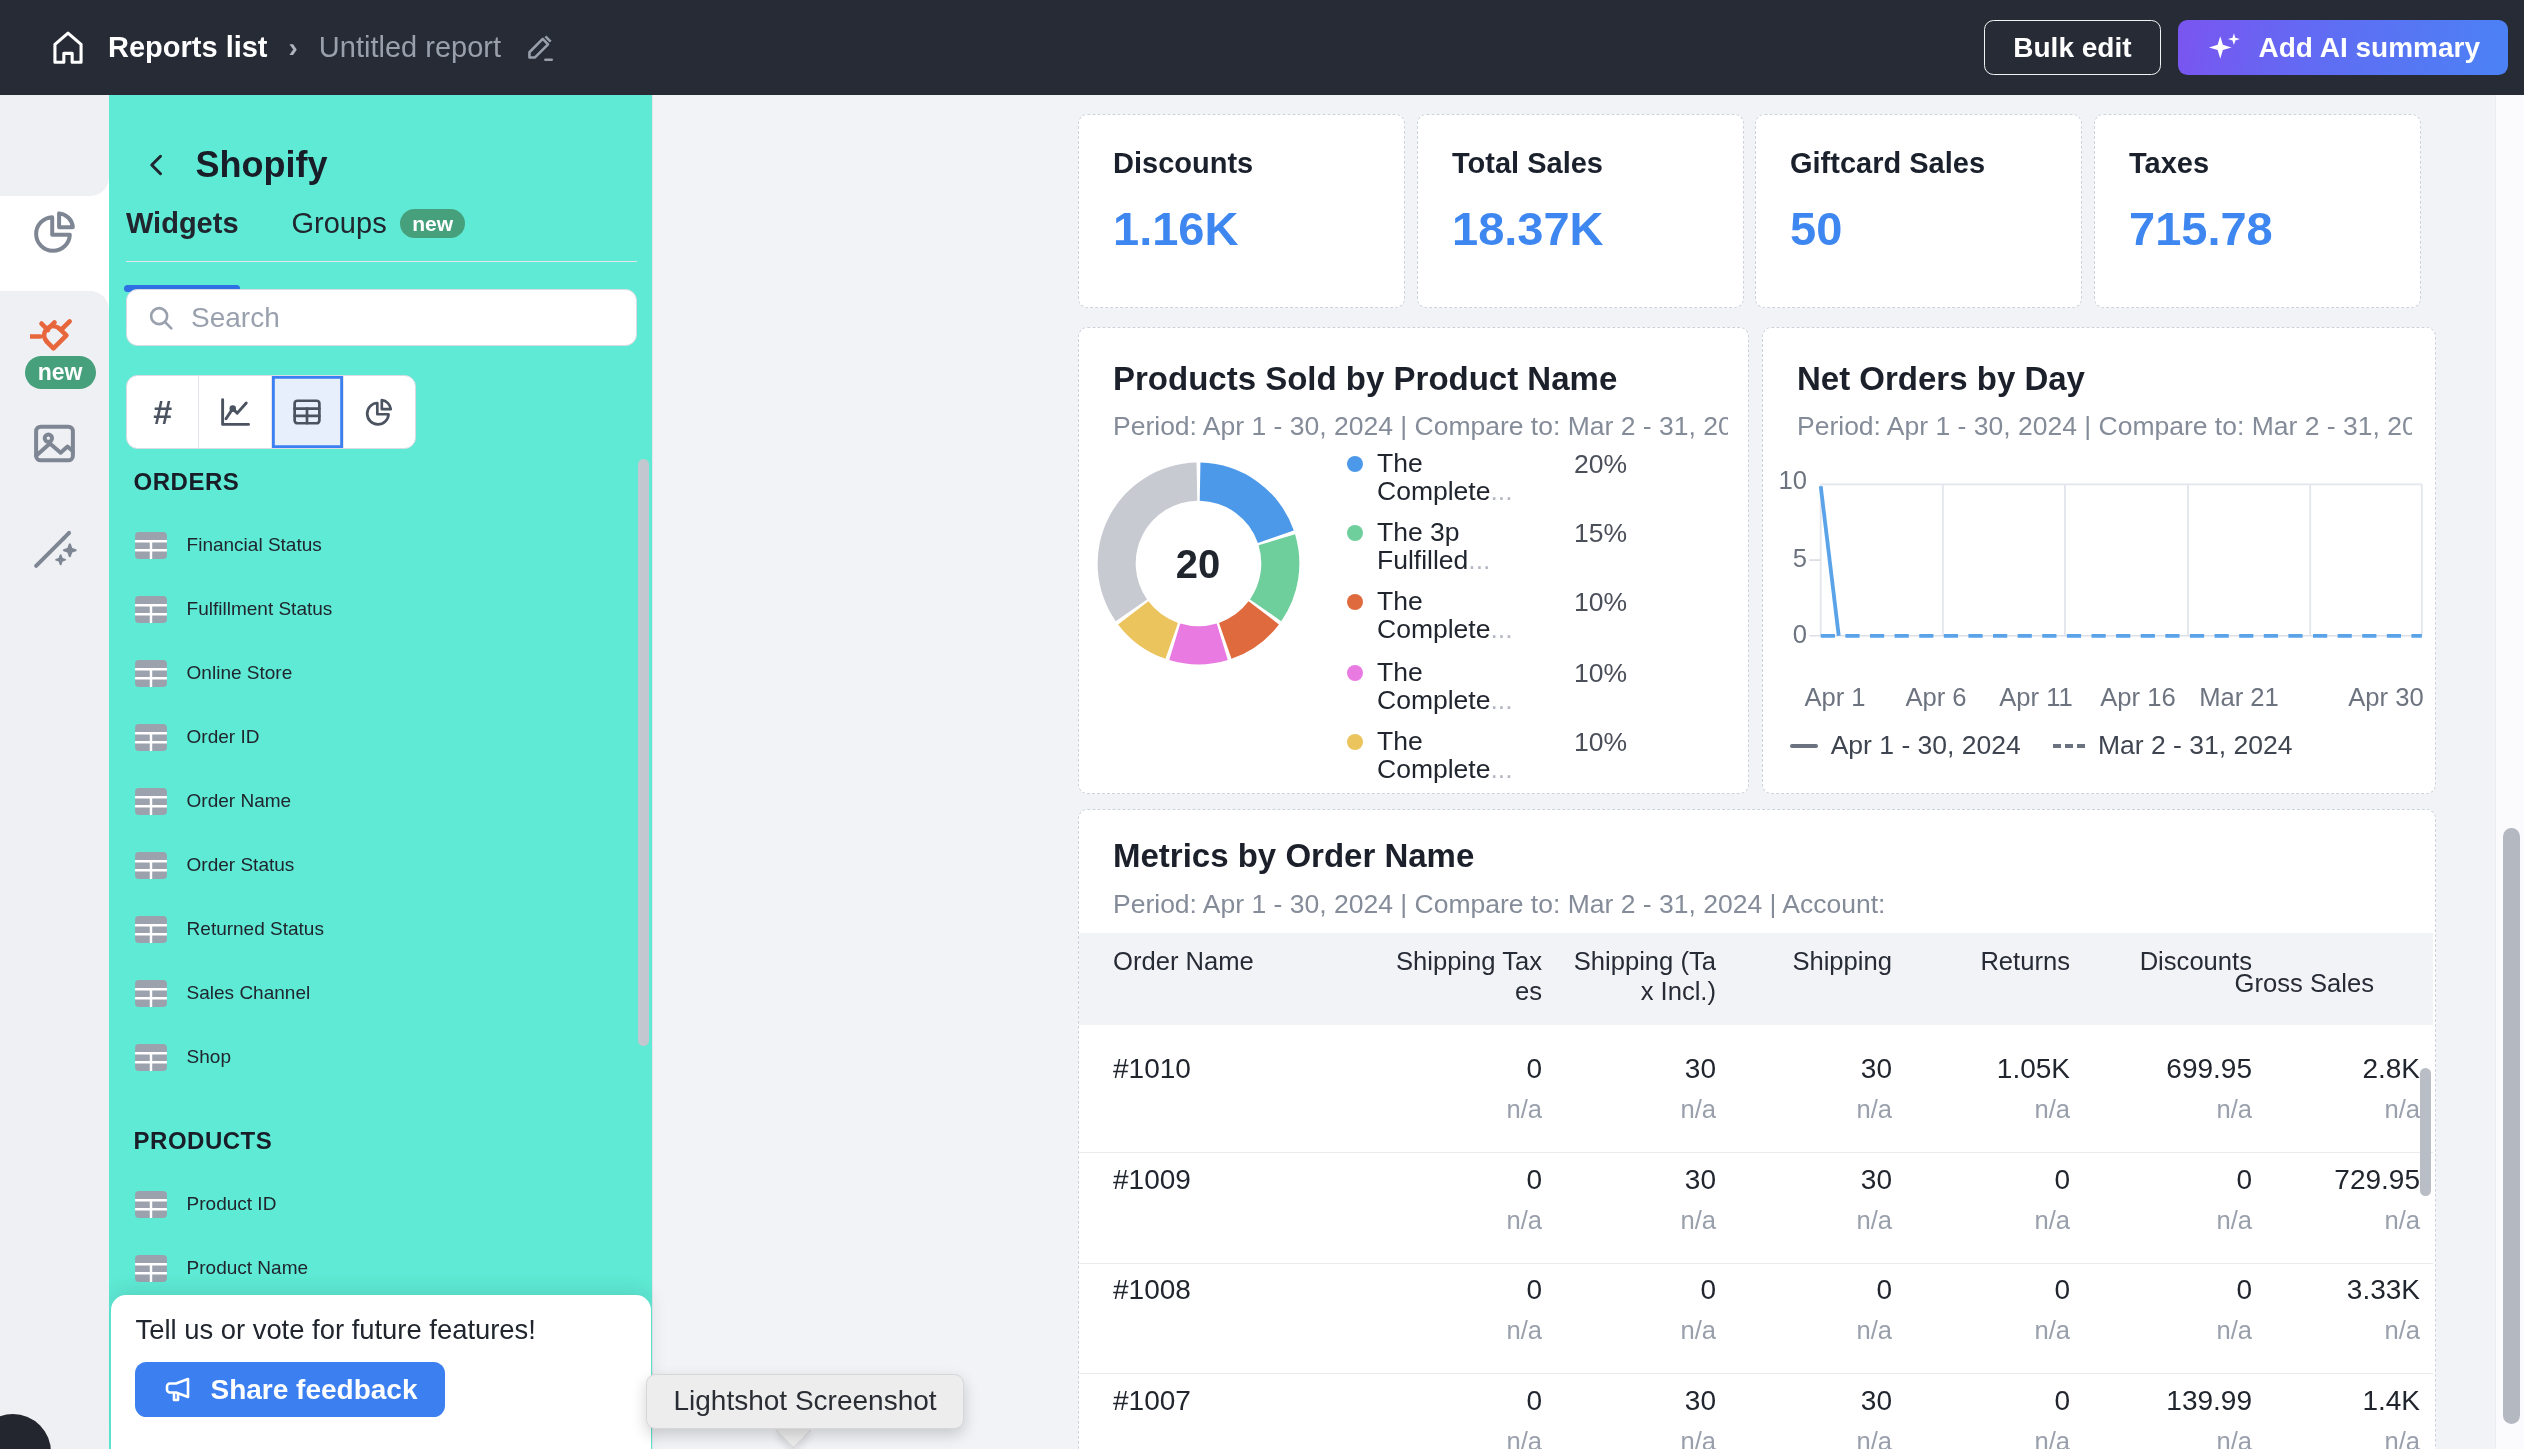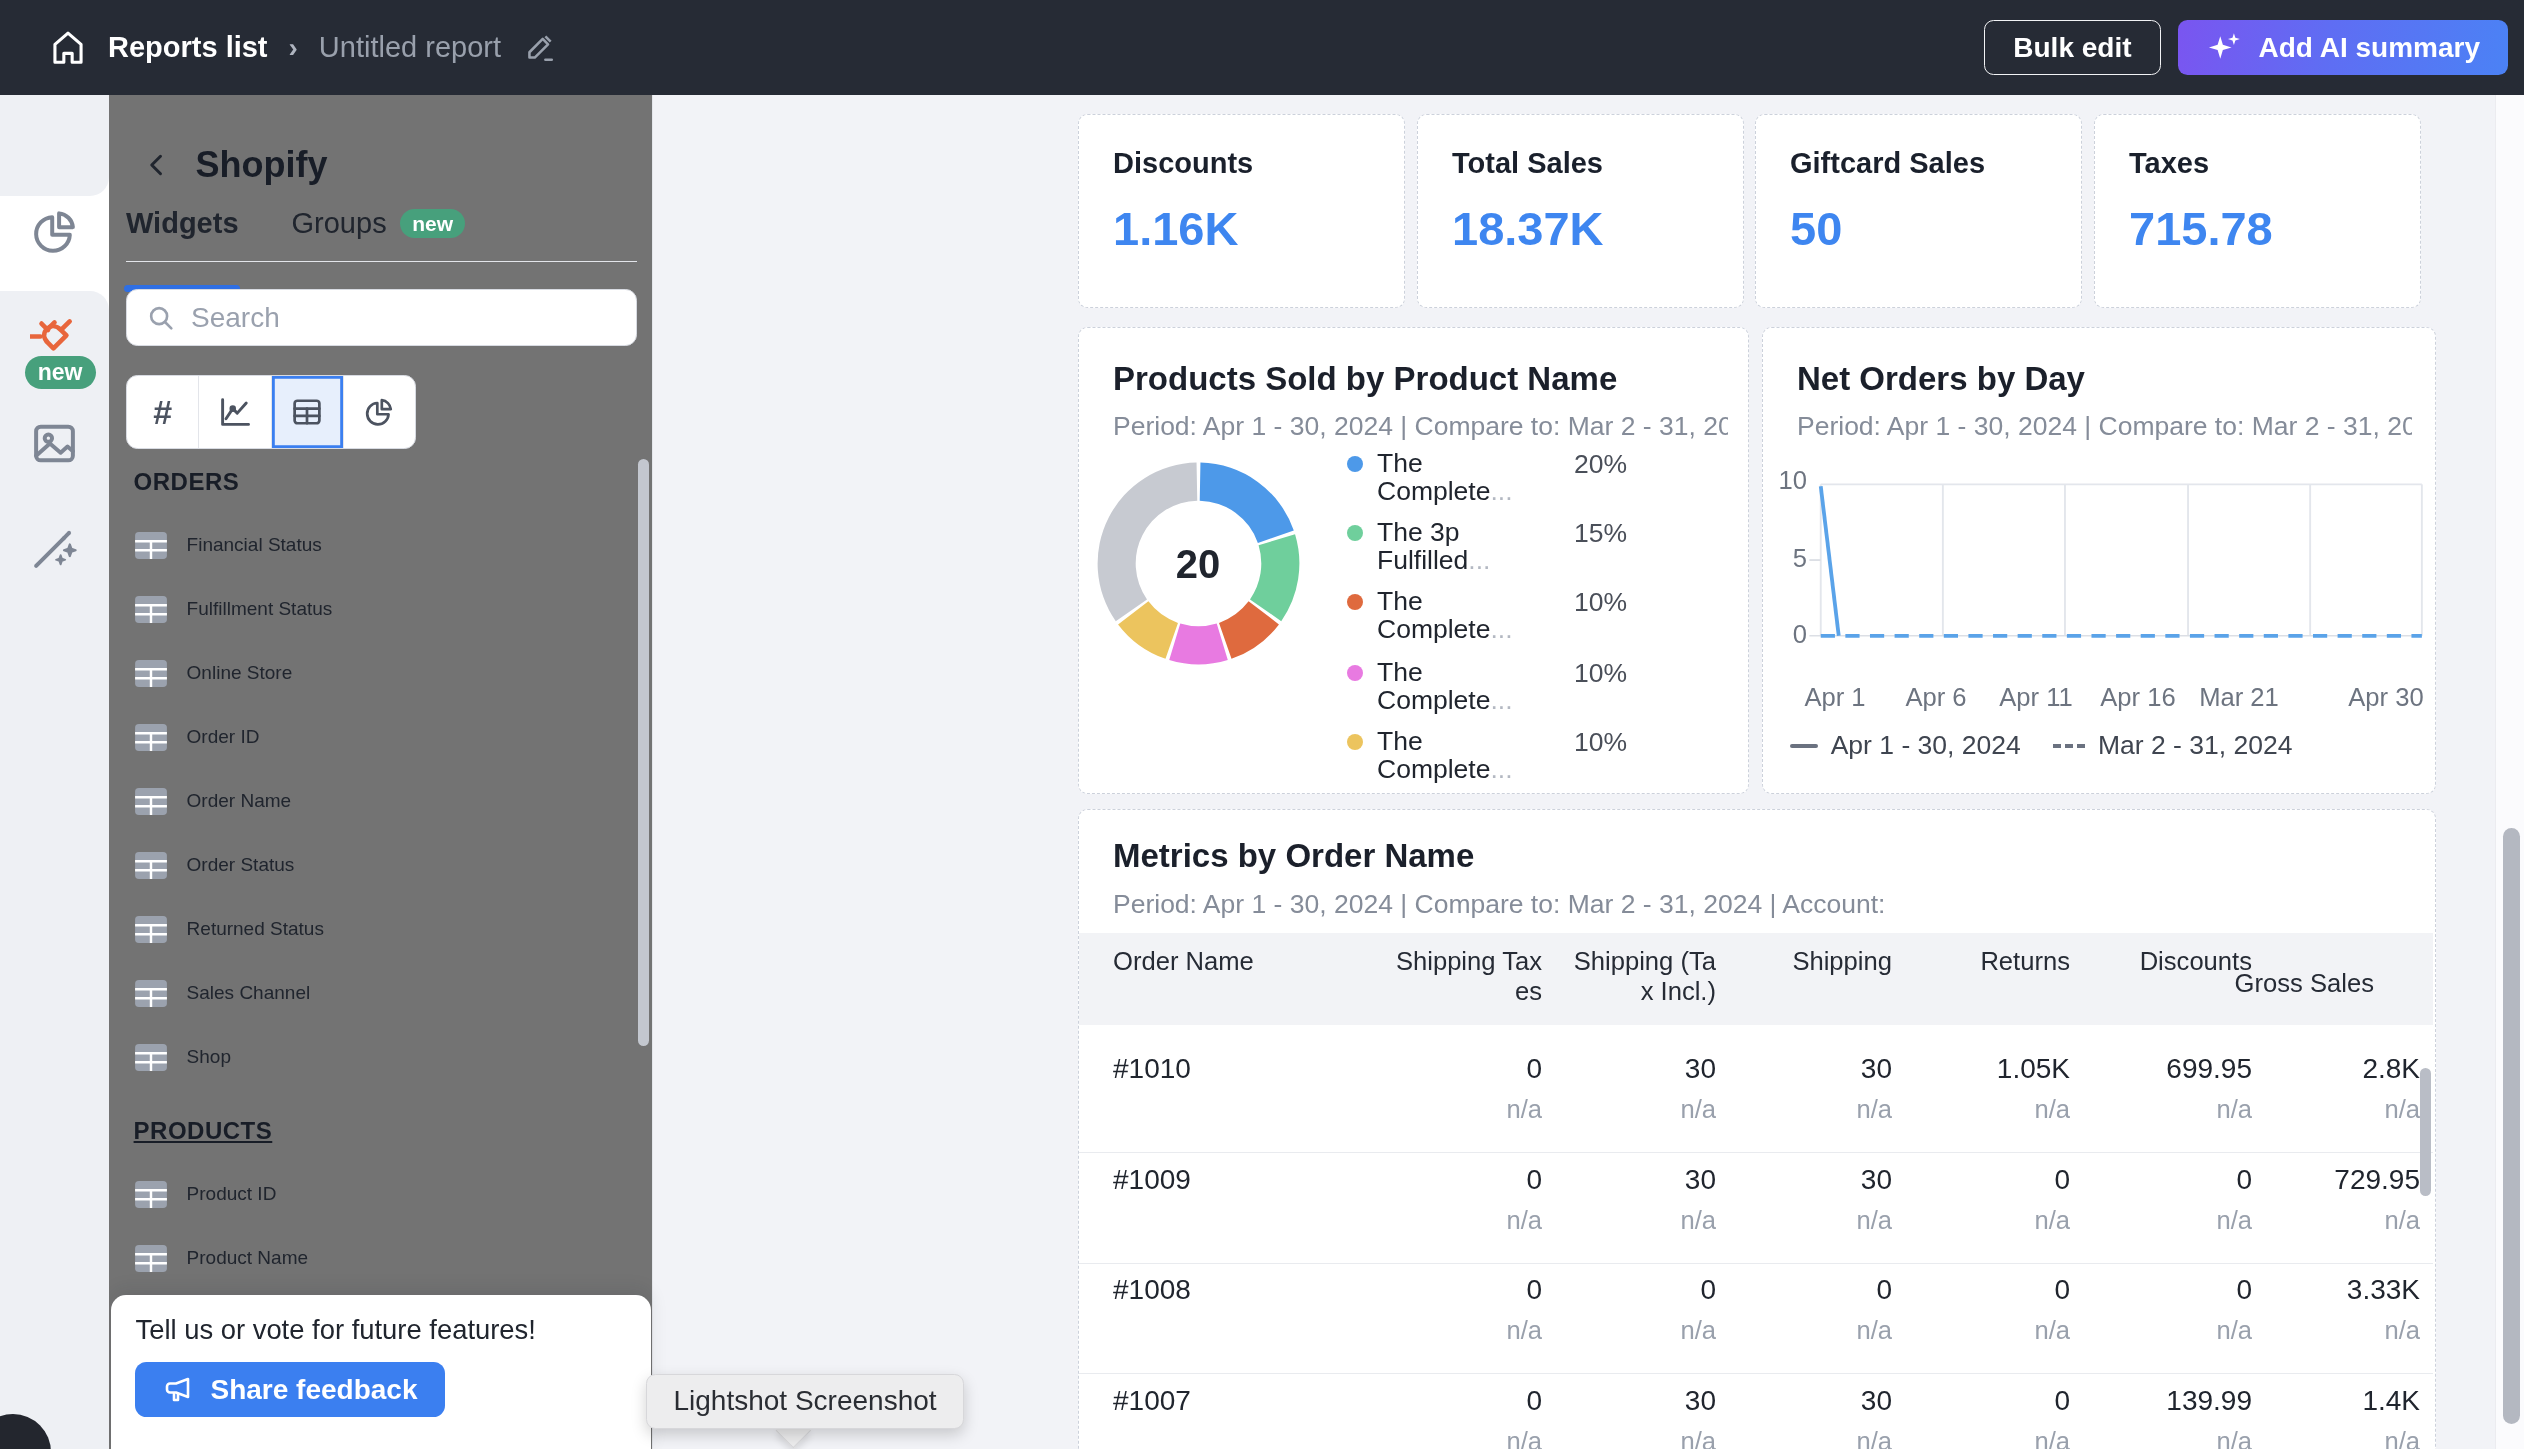--- a/index.html
+++ b/index.html
@@ -30,21 +30,21 @@
   .rail-gray-bottom { position:absolute; left:0; top:196px; width:109px; height:1159px;
     background:#eef0f4; border-top-right-radius:19px; }
   .rail-item { position:absolute; left:0; width:109px; height:85px; display:flex;
     align-items:center; justify-content:center; cursor:pointer; }
   .rail-item svg { width:49px; height:49px; }
   .rail-badge { position:absolute; left:24.6px; top:62px; background:#47a07c; color:#fff;
     font-size:23px; font-weight:700; padding:2.8px 13.2px; border-radius:17px; }
 
   
   .panel { position:absolute; left:109px; top:95px; width:544px; height:1355px;
-    background:#737373; border-right:0.9px solid #e4e6eb; z-index:20; }
+    background:#5eead4; border-right:0.9px solid #e4e6eb; z-index:20; }
   .panel-head { display:flex; align-items:center; gap:24.6px; padding:49px 0 0 34px; }
   .panel-back { width:28px; height:28px; color:#20252e; cursor:pointer; flex:none; }
   .panel-title { font-size:36px; font-weight:700; color:#181d27; }
   .tabs { position:absolute; left:17px; top:112px; width:511px; height:55px;
     border-bottom:1.9px solid #e3e5ea; display:flex; gap:53px; padding-left:0; }
   .tab { position:relative; font-size:29px; color:#20252e; display:flex; gap:13.2px;
     align-items:flex-start; cursor:pointer; }
   .tab.active { font-weight:700; }
   .tab.active::after { content:""; position:absolute; left:-1.9px; right:-1.9px; bottom:-31px;
     height:6.6px; background:#2f6fe4; border-radius:3.8px; }
@@ -329,21 +329,21 @@
       </div>
       <div class="pitem">
         <span style="width: 34px; height: 29px; flex: 0 0 auto; display: flex;">
           <svg viewBox="0 0 36 31">
             <rect x="1" y="1" width="34" height="29" rx="4" fill="#9ba2ae"></rect>
             <path d="M1 11 H35 M18 11 V30 M1 20.5 H35" stroke="#ffffff" stroke-width="2.6"></path>
           </svg>
         </span>
         <span class="pitem-label">Shop</span>
       </div>
-      <div class="psection-header" style="margin-top: 28px; margin-bottom: 17px; text-decoration: underline;">PRODUCTS</div>
+      <div class="psection-header" style="margin-top: 38px; margin-bottom: 17px;">PRODUCTS</div>
       <div class="pitem">
         <span style="width: 34px; height: 29px; flex: 0 0 auto; display: flex;">
           <svg viewBox="0 0 36 31">
             <rect x="1" y="1" width="34" height="29" rx="4" fill="#9ba2ae"></rect>
             <path d="M1 11 H35 M18 11 V30 M1 20.5 H35" stroke="#ffffff" stroke-width="2.6"></path>
           </svg>
         </span>
         <span class="pitem-label">Product ID</span>
       </div>
       <div class="pitem">

